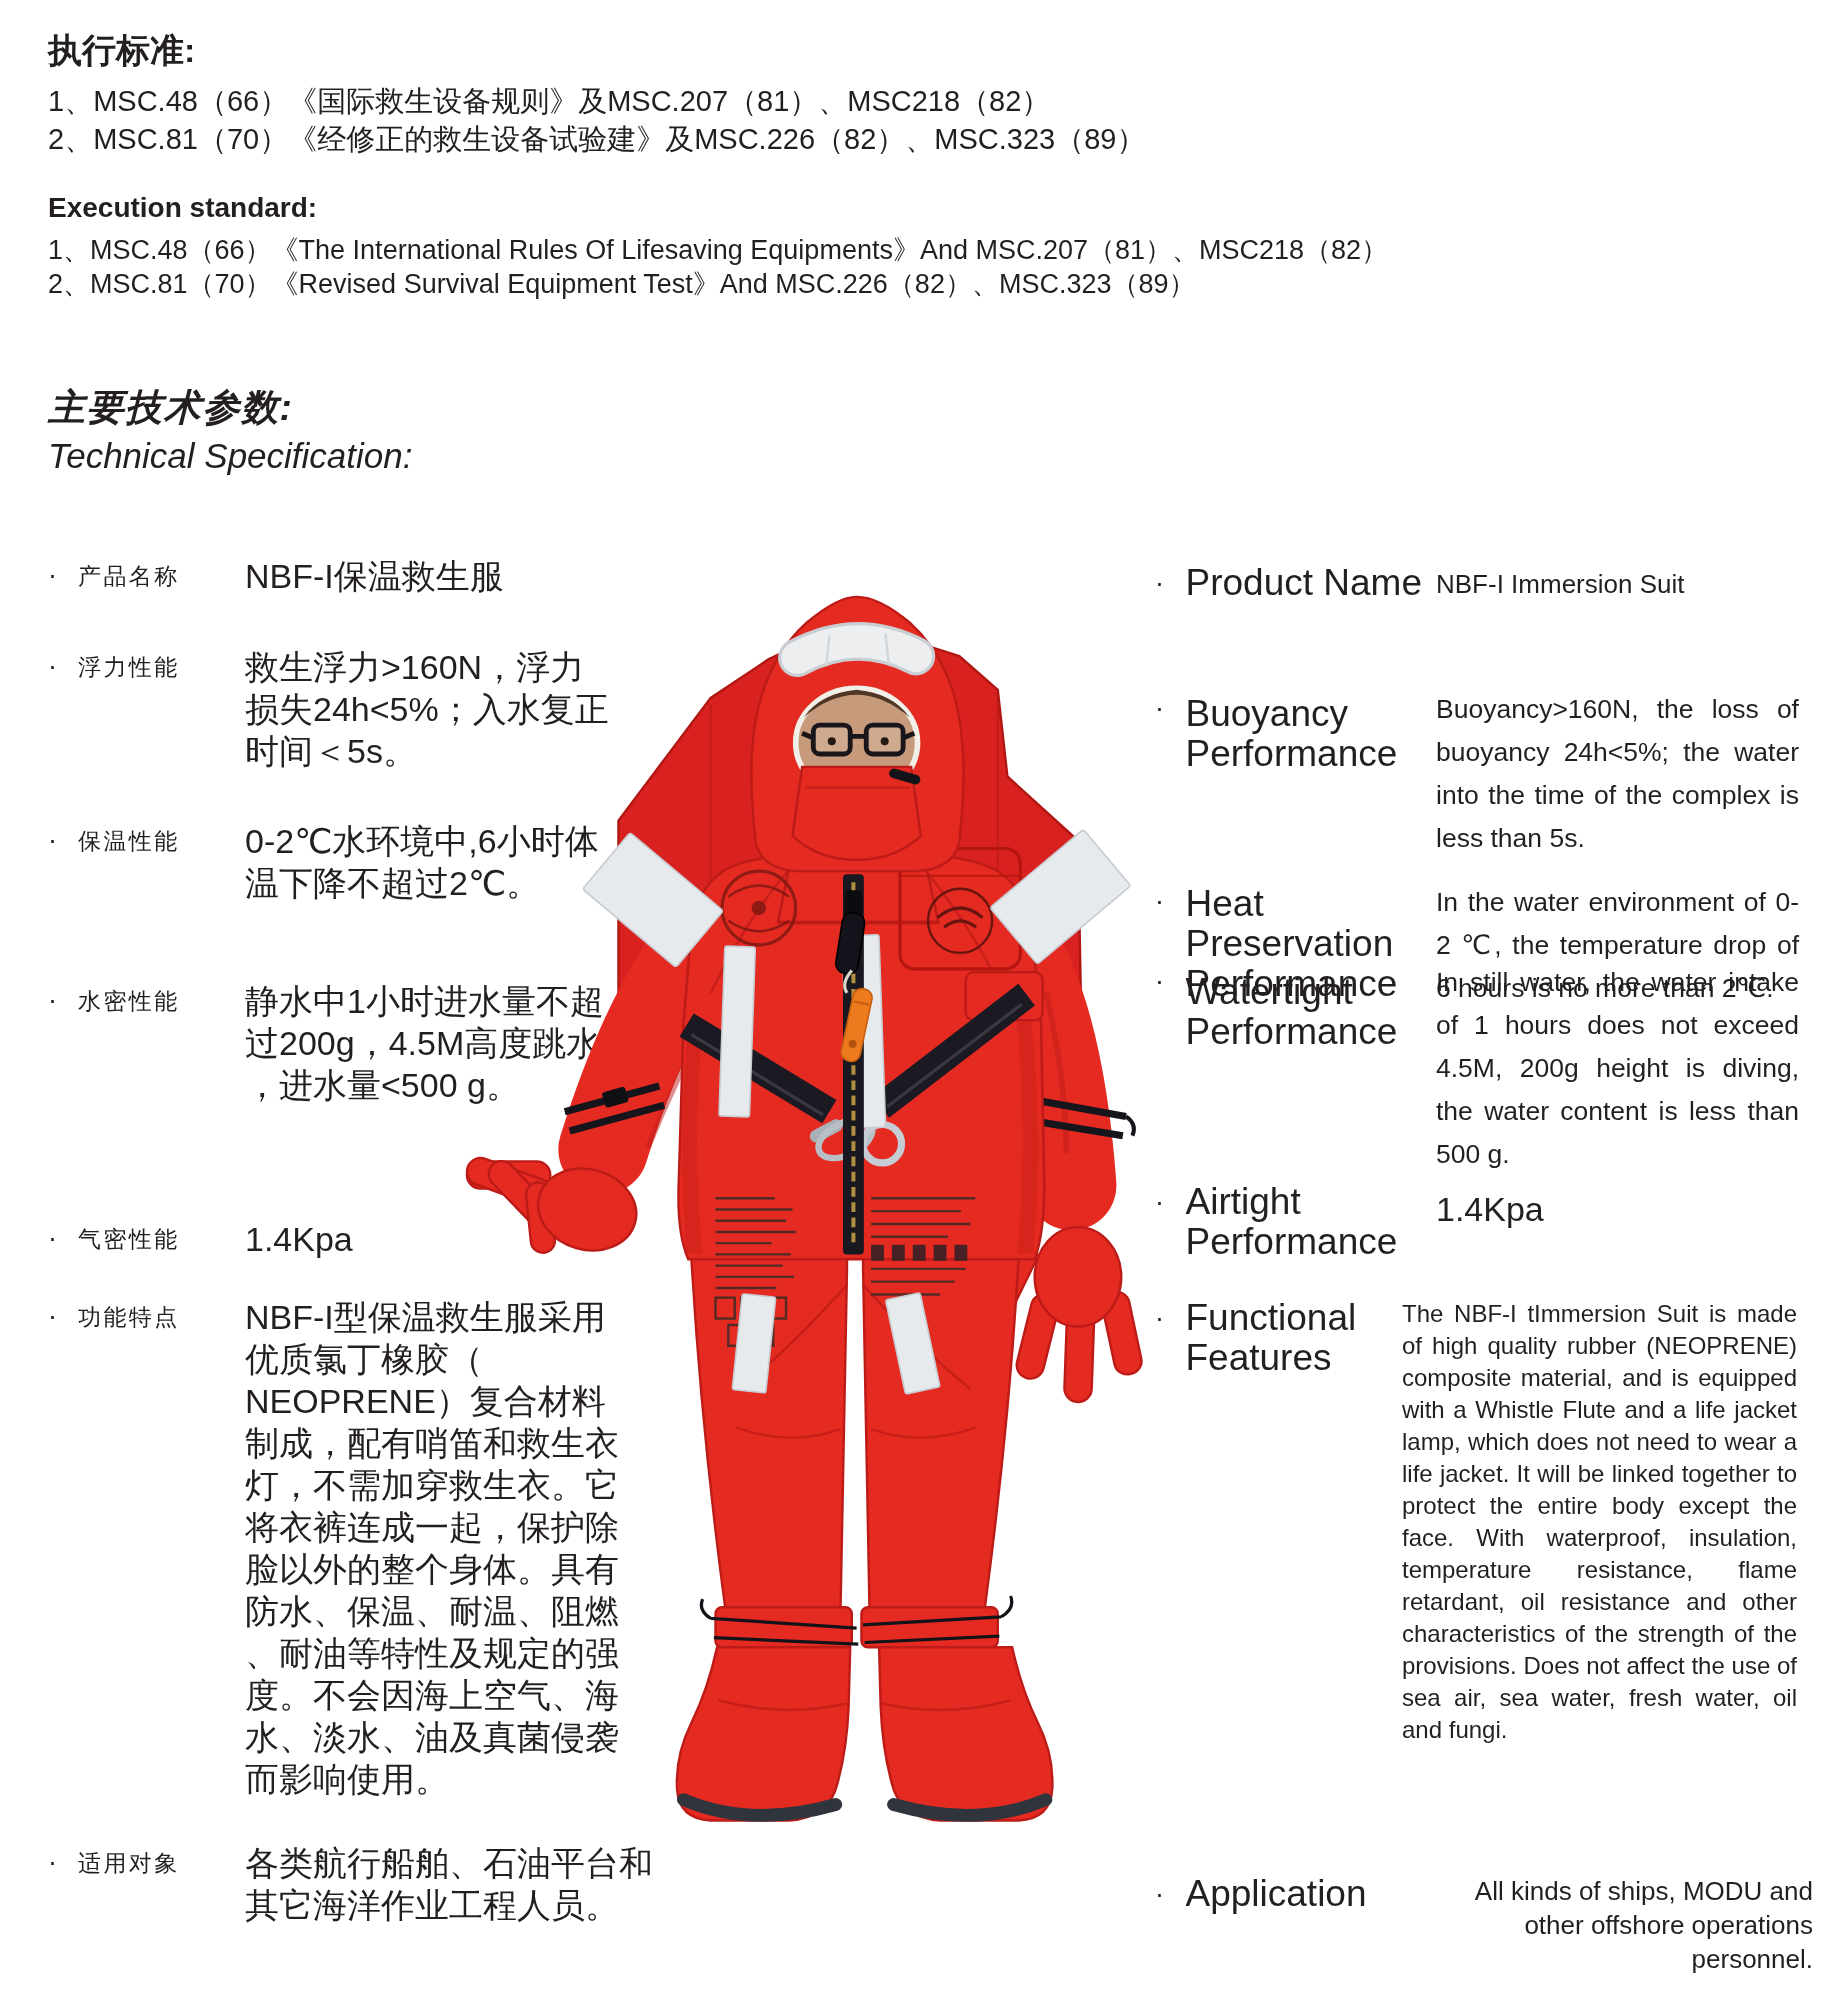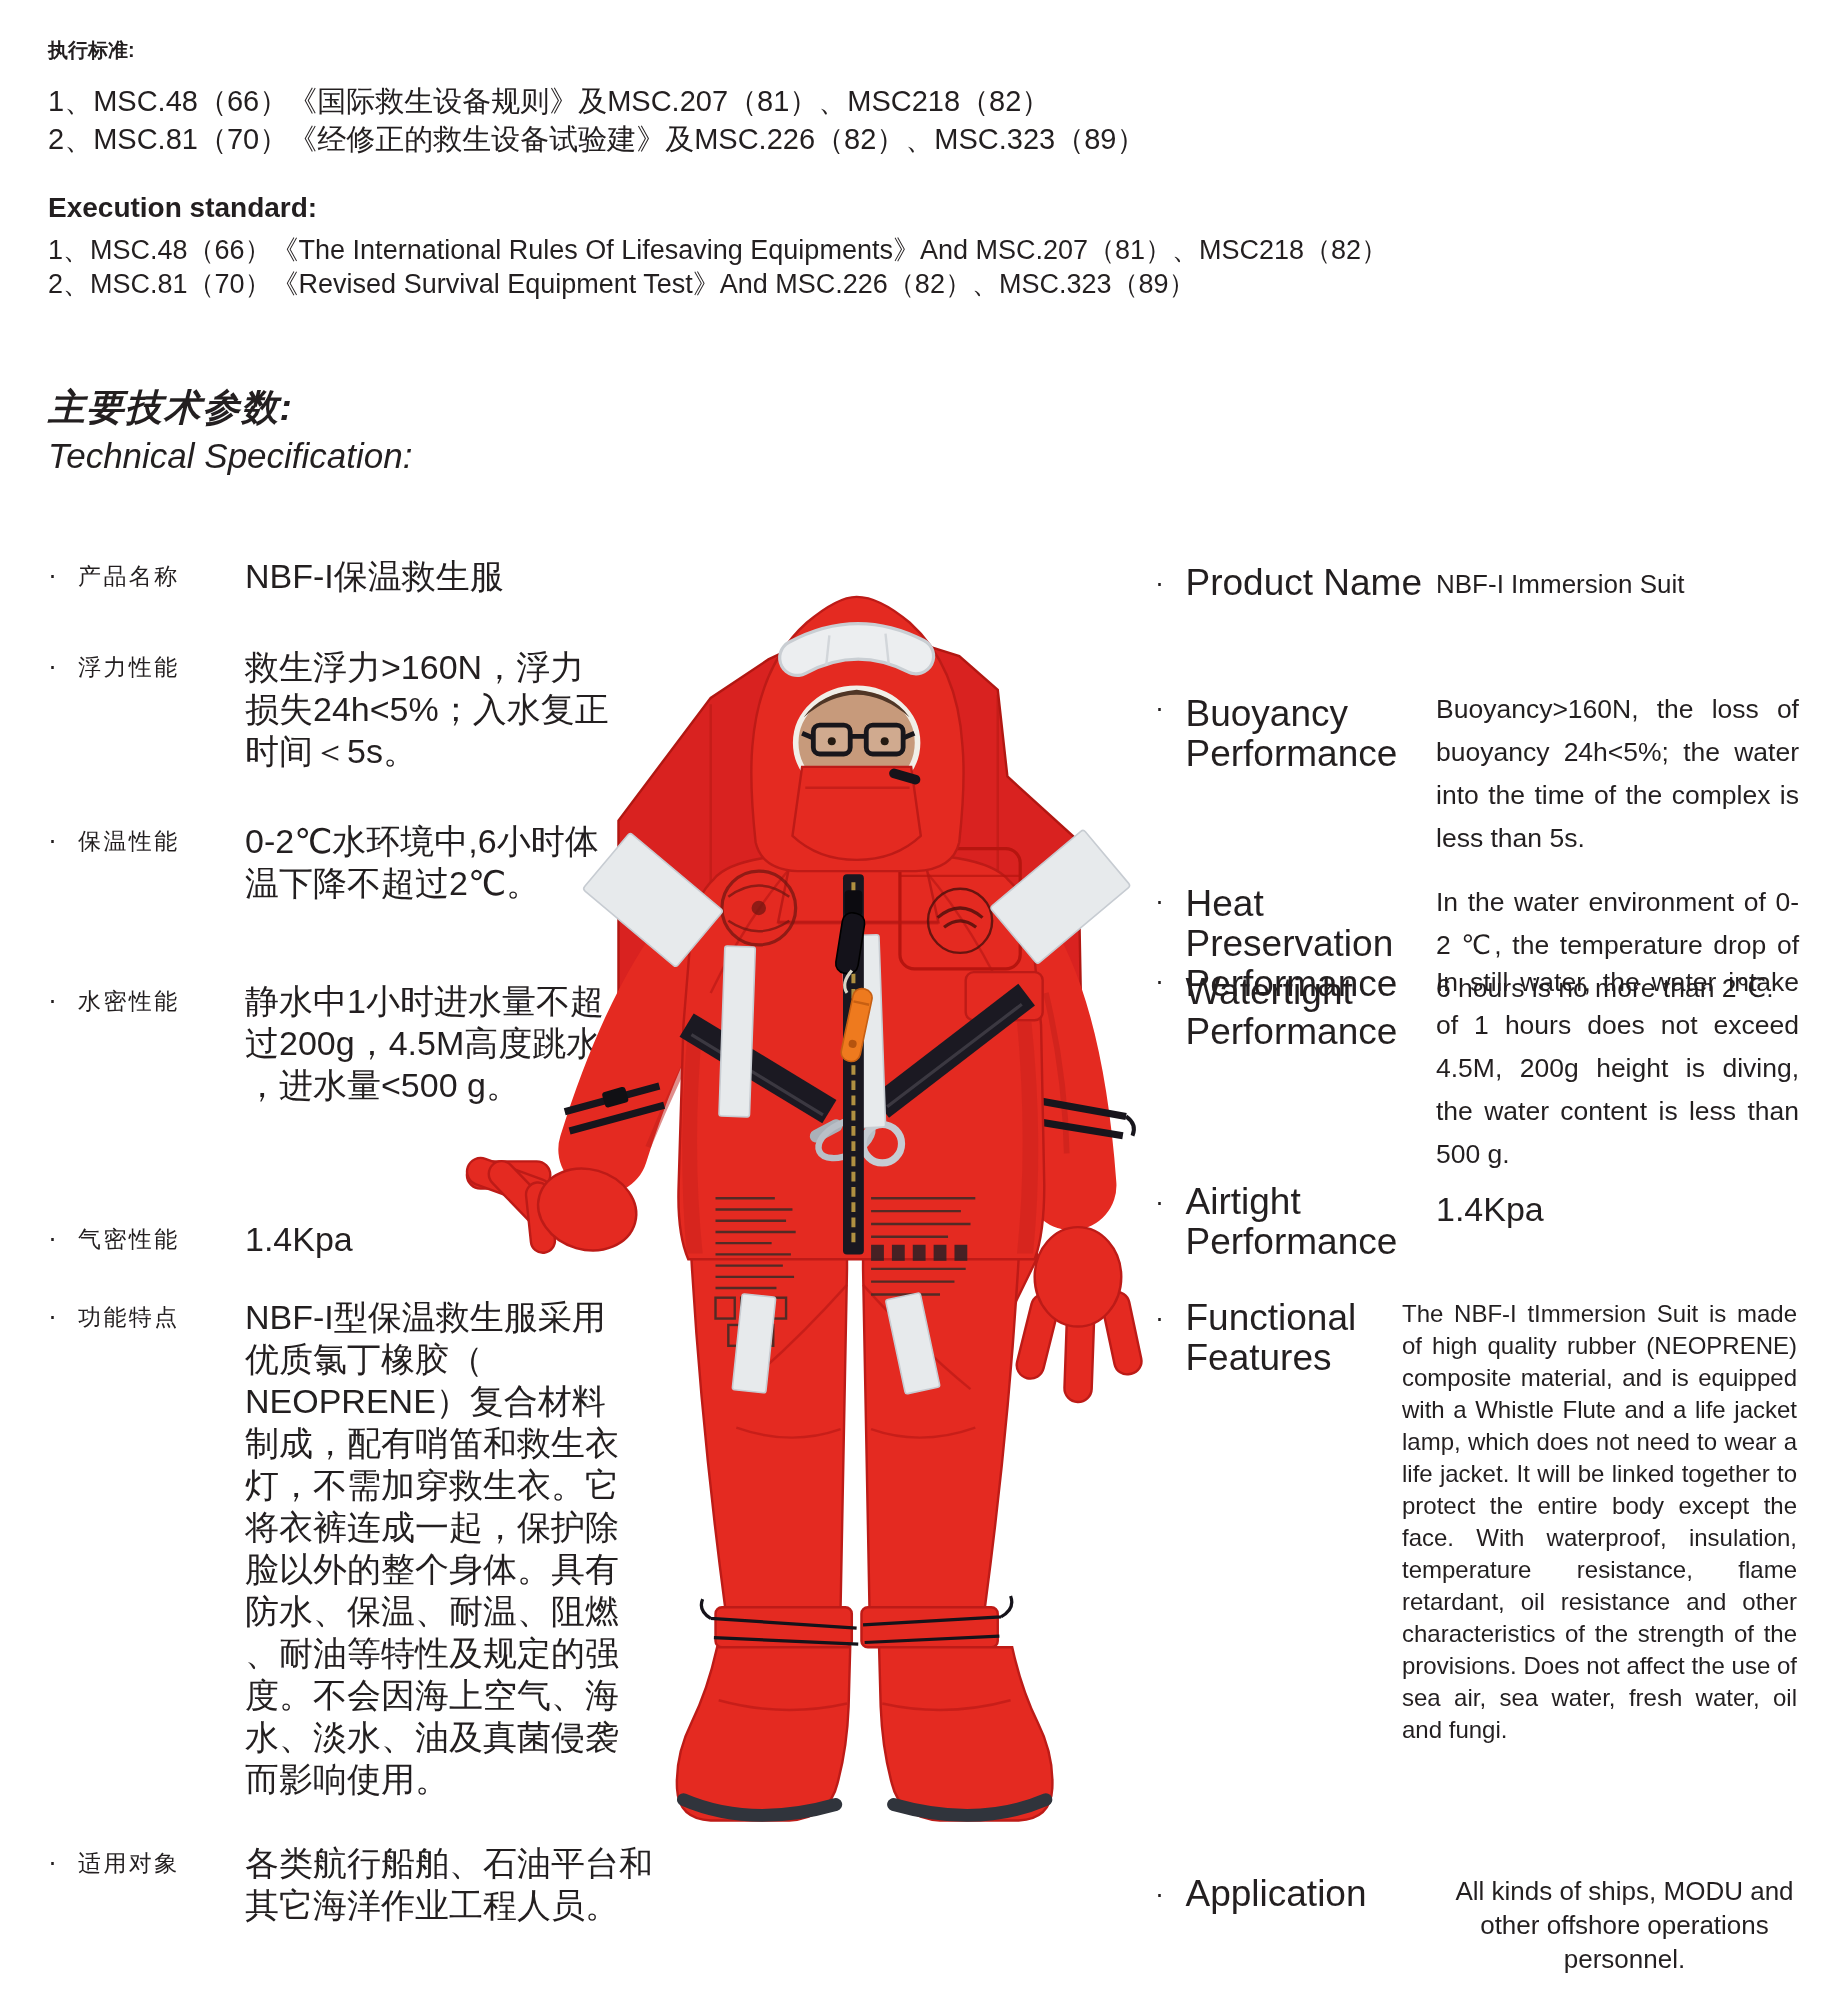--- a/index.html
+++ b/index.html
@@ -13,21 +13,21 @@
     --background:#ffffff;
   }
   *{margin:0;padding:0;box-sizing:border-box;}
   html,body{background:var(--background);}
   body{font-family:"Liberation Sans","DejaVu Sans",sans-serif;color:var(--text-color);}
   #page{position:relative;width:1842px;height:2015px;background:var(--background);overflow:hidden;}
 
   
   .std-block{position:absolute;left:48px;}
   .std-title{font-weight:bold;}
-  #std-cn .std-title{font-size:20px;line-height:37px;margin-bottom:13px;}
+  #std-cn .std-title{font-size:34px;line-height:37px;margin-bottom:13px;}
   #std-cn .std-line{font-size:29px;line-height:38px;}
   #std-en .std-title{font-size:28px;line-height:34px;margin-bottom:8px;}
   #std-en .std-line{font-size:27px;line-height:34px;}
 
   .sec-title{position:absolute;left:48px;font-style:italic;}
   #sec-cn{top:383px;font-size:37px;font-weight:bold;letter-spacing:1.6px;}
   #sec-en{top:436px;font-size:35px;font-weight:500;}
 
   
   .spec-row{position:absolute;}
@@ -40,21 +40,21 @@
   .spec-row.en{left:1155px;width:642px;}
   .spec-row.en .label{position:absolute;left:30.5px;top:0;width:269px;font-size:37px;line-height:40px;white-space:pre-line;}
   .spec-row.en .value{position:absolute;left:281px;top:0;width:363px;font-size:26.5px;line-height:43px;text-align:justify;}
 
   #row-en-1 .value{font-size:26px;text-align:left;}
   #row-en-2 .label{margin-top:6.4px;}
   #row-en-3 .label{margin-top:3.2px;}
   #row-en-4 .label{margin-top:11.2px;}
   #row-en-5 .value{margin-top:6.4px;font-size:34px;text-align:left;}
   #row-en-6 .value{left:247px;width:395px;font-size:24px;line-height:32px;margin-top:0;}
-  #row-en-7 .value{width:377px;font-size:26px;line-height:34px;text-align:center;}
+  #row-en-7 .value{width:377px;font-size:26px;line-height:34px;text-align:right;}
 
   
   #photo{position:absolute;left:446px;top:576px;width:709px;height:1275px;}
   .s-red{fill:var(--suit-red);stroke:var(--suit-red-dark);stroke-width:3;}
   .s-seam{fill:none;stroke:var(--suit-red-dark);stroke-width:3;opacity:.75;}
   .s-refl{fill:var(--reflective-gray);stroke:#c7ccd2;stroke-width:2;}
   .s-arm{stroke:var(--suit-red);stroke-width:112;fill:none;stroke-linecap:round;}
   .s-metal{fill:none;stroke:#b9bfc7;stroke-width:8;}
   .s-cord{stroke:#15131a;stroke-width:4;fill:none;}
 </style>

